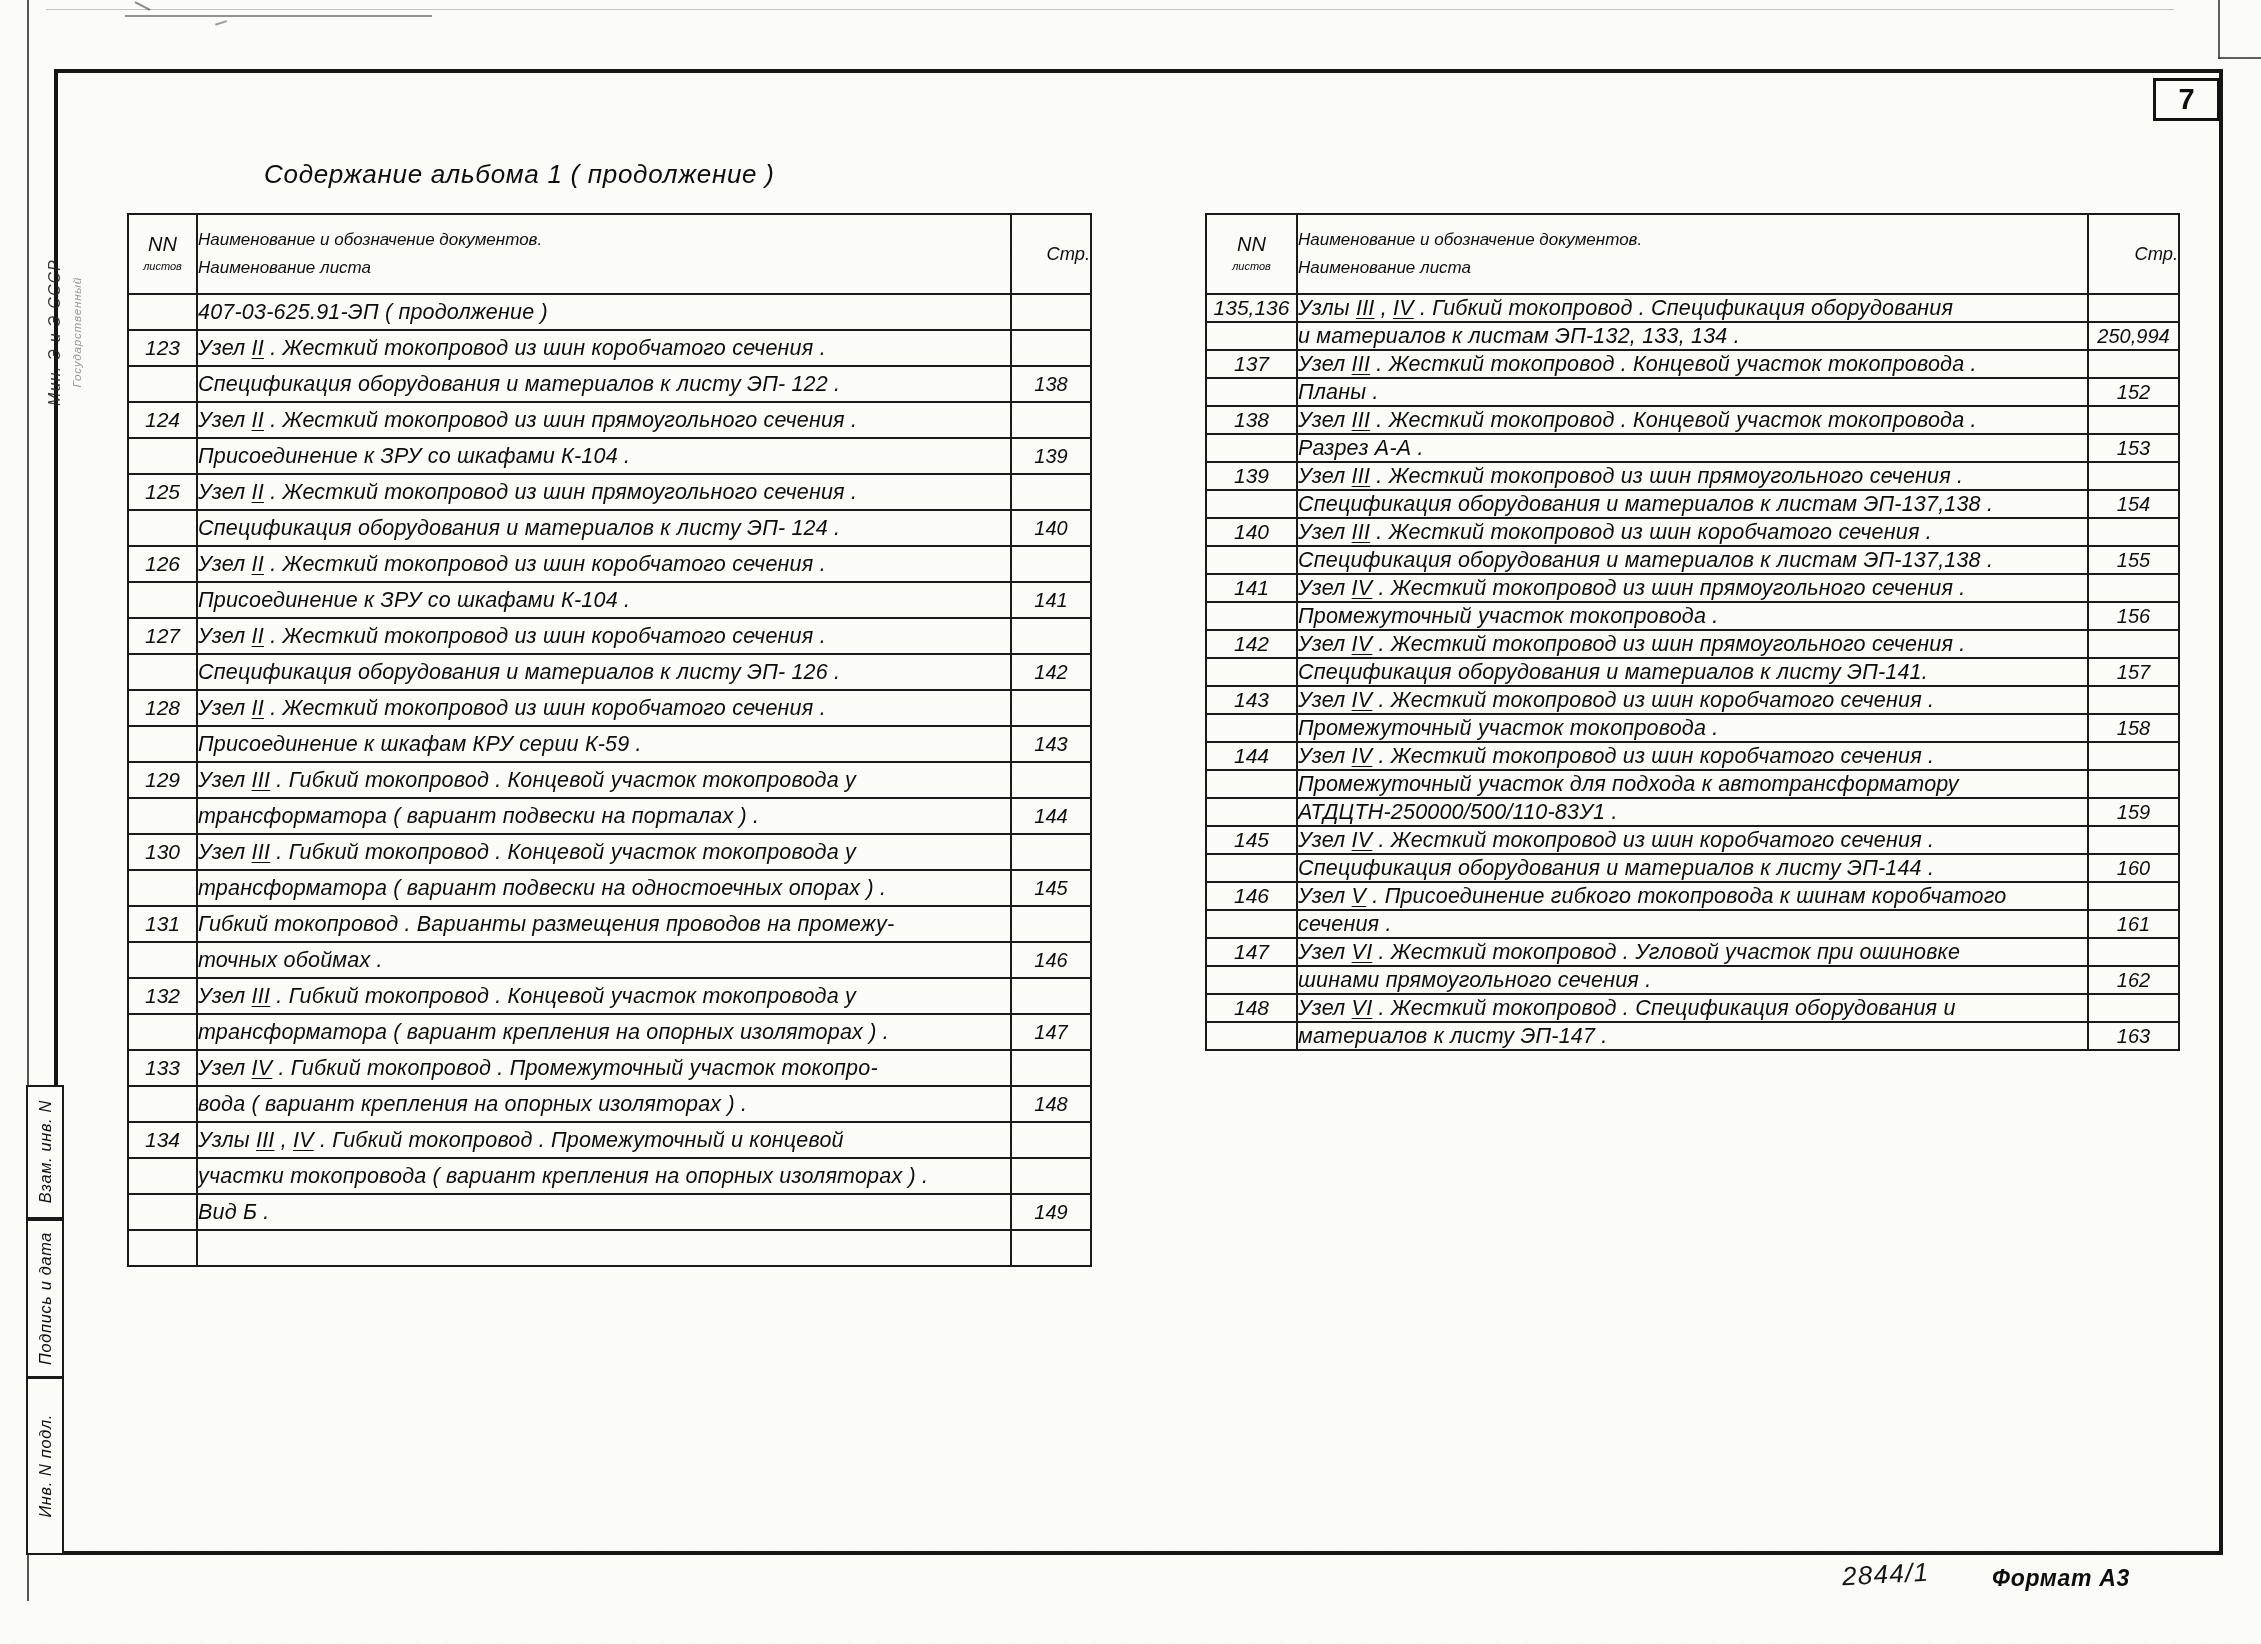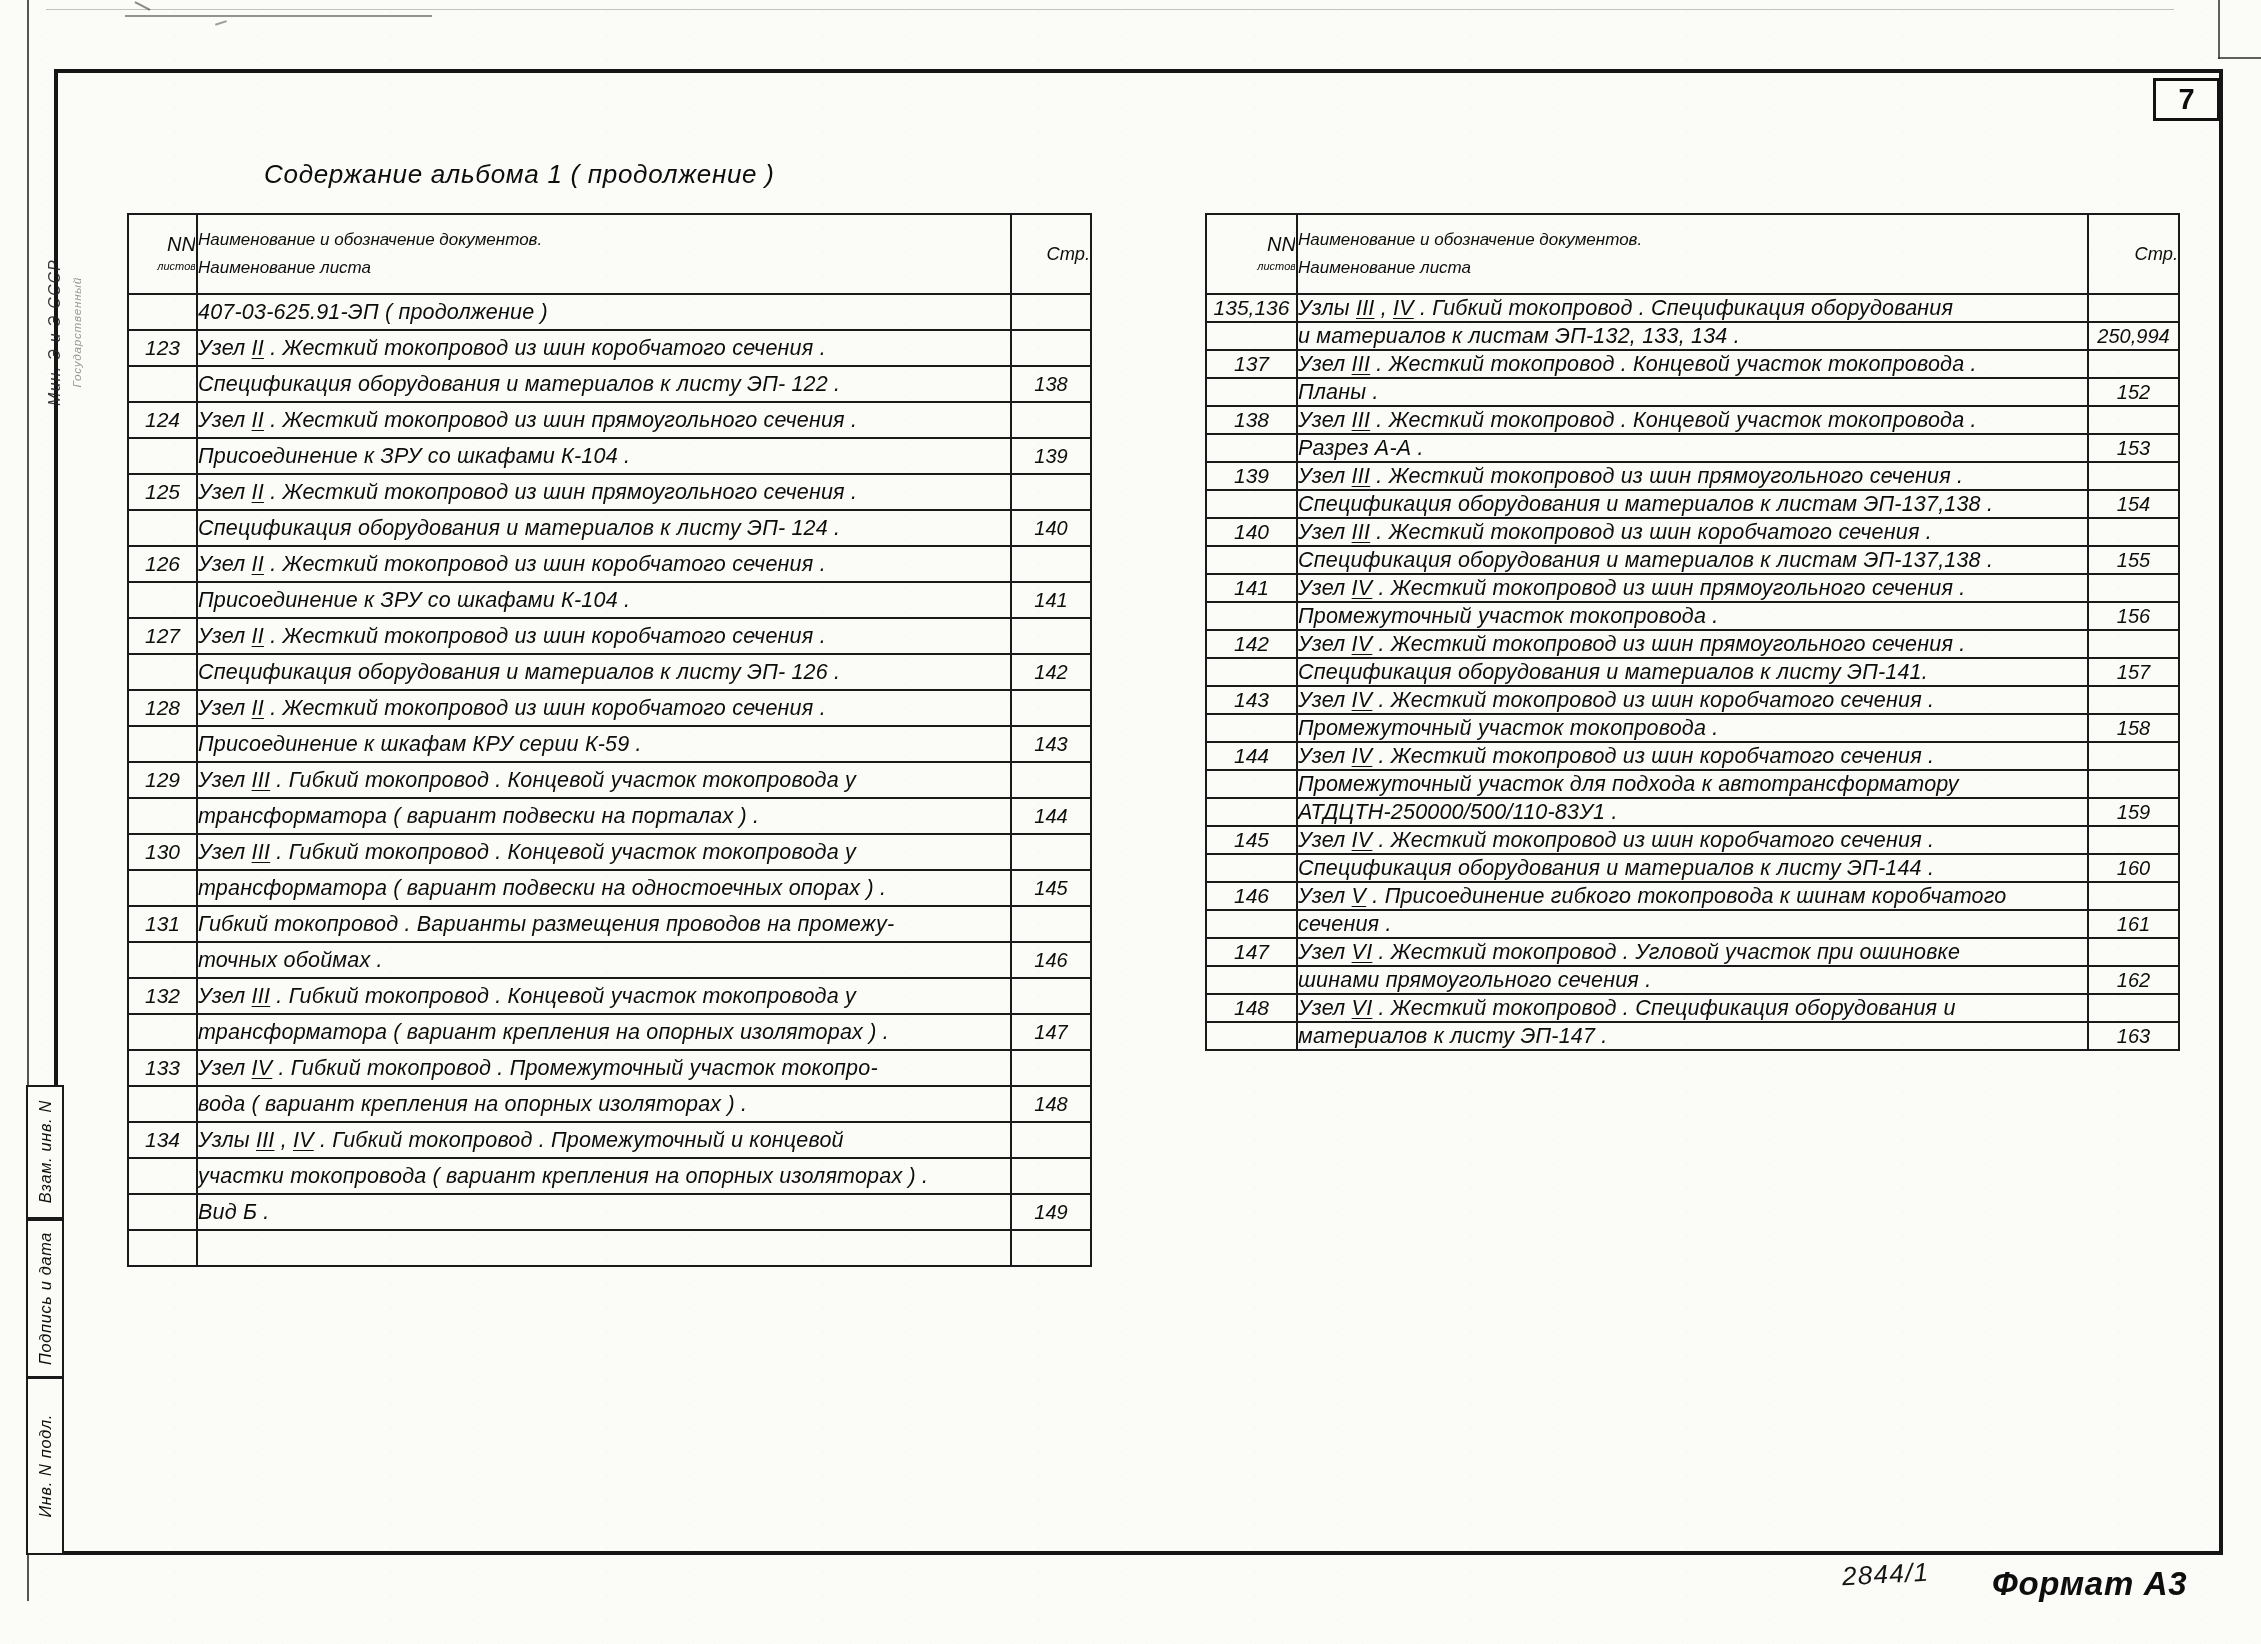--- a/index.html
+++ b/index.html
@@ -49,21 +49,21 @@
   }
   #toc-left{left:127px;top:213px;width:963px;}
   #toc-right{left:1205px;top:213px;width:973px;}
   table.toc th, table.toc td{
     border:2px solid #1a1a1a;
     font-style:italic;color:#0d0d0d;
     overflow:hidden;white-space:nowrap;
     padding:0;
   }
   tr.hdr th{height:78px;vertical-align:middle;font-weight:normal;}
-  th.nn{text-align:right;border-radius:10px;}
+  th.nn{text-align:center;border-radius:10px;}
   th.nn .h1{font-size:20px;line-height:22px;}
   th.nn .h2{font-size:11px;line-height:18.3px;margin-top:2.6px;}
   th.name{text-align:left;padding-left:19.6px;font-size:17px;line-height:22px;margin-top:8px;}
   th.name div + div{margin-top:5.2px;}
   th.pg{text-align:right;font-size:18.3px;}
   #toc-left tbody tr{height:36px;}
   #toc-right tbody tr{height:28px;}
   td.nn{text-align:center;font-size:21px;}
   td.txt{padding-left:15.7px;font-size:21.5px;letter-spacing:0.2px;}
   td.pg{text-align:center;font-size:20px;}
@@ -93,21 +93,21 @@
   .stamp .s1{font-size:15.7px;color:#222;opacity:.9;letter-spacing:1.3px;}
   .stamp .s2{font-size:11.8px;color:#444;opacity:.55;letter-spacing:0.7px;filter:blur(0.3px);}
   
   .doc-num{
     position:absolute;left:1842px;top:1559px;
     font-size:26px;font-style:italic;letter-spacing:1.3px;
     transform:rotate(-3deg);color:#141414;
   }
   .format-label{
     position:absolute;left:1992px;top:1565px;
-    font-size:33px;font-weight:bold;font-style:italic;letter-spacing:0.7px;text-align:center;
+    font-size:23px;font-weight:bold;font-style:italic;letter-spacing:0.7px;text-align:center;
   }
 </style>
 </head>
 <body>
 
 <div class="page">
 
   <div class="artifact a-left-edge"></div>
   <div class="artifact a-top-faint"></div>
   <div class="artifact a-top-dark"></div>

